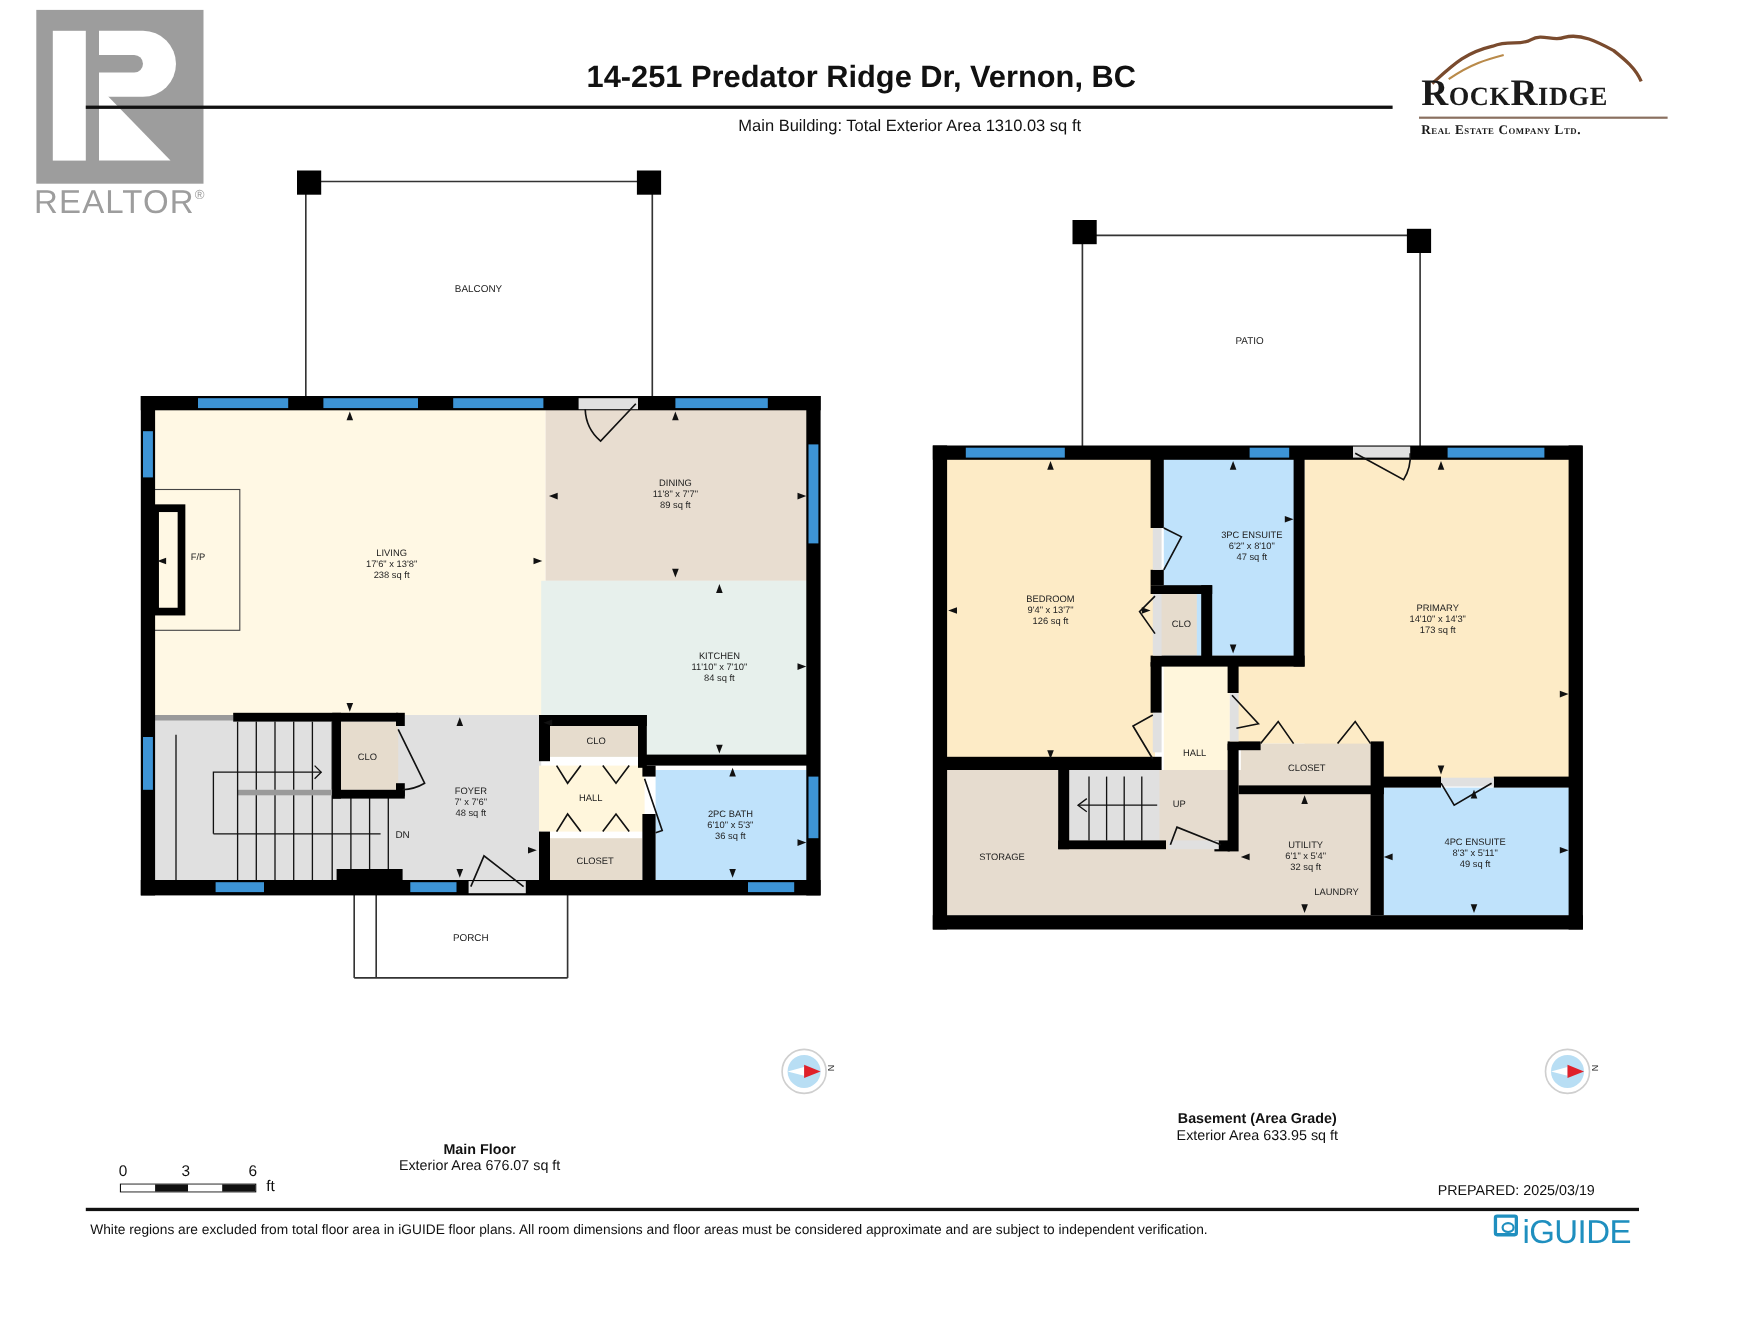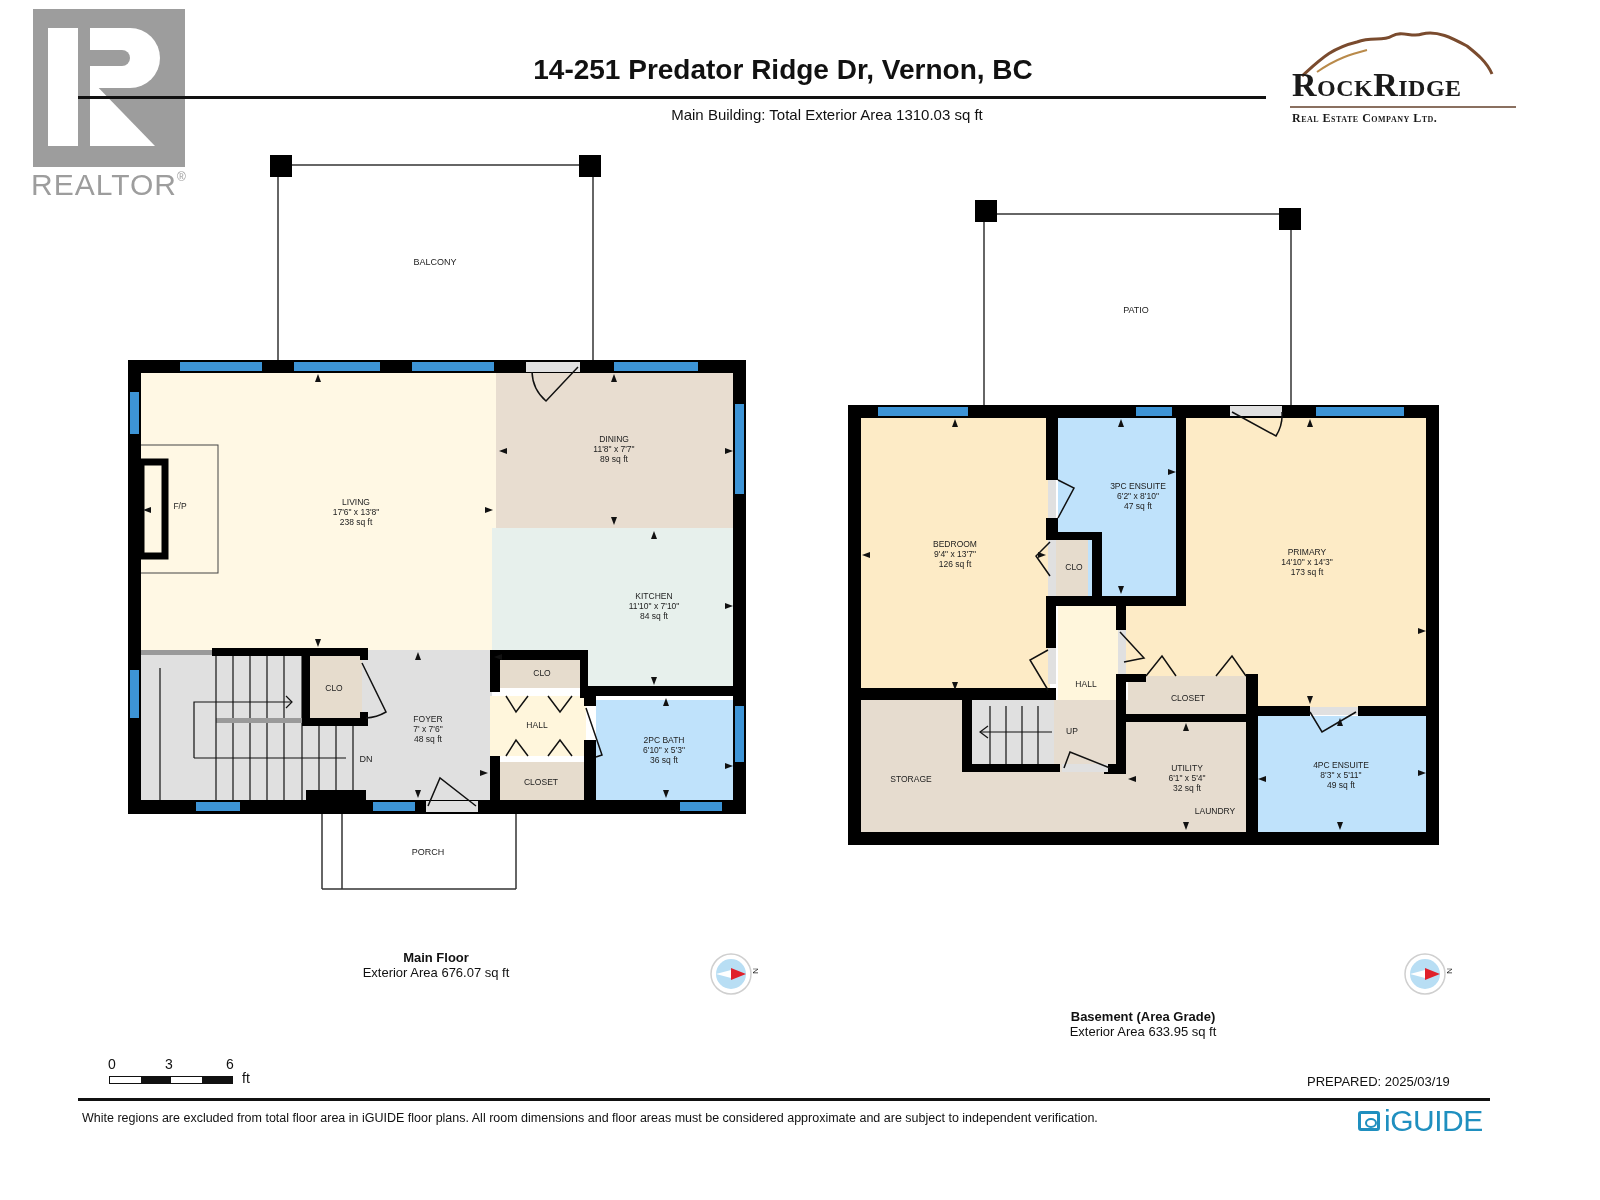--- a/index.html
+++ b/index.html
@@ -18,21 +18,21 @@
   .rockridge { left:1262px; top:28px; width:260px; height:110px; }
   .rr-main { position:absolute; left:30px; top:38px; font-family:"Liberation Serif", serif; font-weight:bold; font-size:34px; color:#1a1a1a; letter-spacing:0.5px; font-variant:small-caps; }
   .rr-line { position:absolute; left:28px; top:78px; width:226px; height:2px; background:#8a7060; }
   .rr-sub { position:absolute; left:30px; top:83px; font-family:"Liberation Serif", serif; font-weight:bold; font-size:12px; color:#1a1a1a; font-variant:small-caps; letter-spacing:0.5px; }
   .floor-caption { text-align:center; font-size:13px; color:#111; }
   .floor-caption .name { font-weight:bold; font-size:13px; }
   .scale { left:108px; top:1056px; width:160px; height:40px; }
   .prepared { left:1307px; top:1074px; font-size:13px; }
   .bottom-rule { left:78px; top:1098px; width:1412px; height:3px; background:#111; }
   .disclaimer { left:82px; top:1111px; font-size:12.5px; }
-  .iguide { left:1358px; top:1104px; font-size:30px; color:#1f8fbf; letter-spacing:-0.5px; display:flex; align-items:center; }
+  .iguide { left:1358px; top:1104px; font-size:30px; color:#1f8fbf; letter-spacing:-0.5px; display:flex; }
   .iguide .ico { width:22px; height:20px; border:3px solid #1f8fbf; border-radius:3px; margin-right:4px; position:relative; box-sizing:border-box; }
   .iguide .ico::after { content:""; position:absolute; left:4px; top:4px; width:8px; height:6px; border:2px solid #1f8fbf; border-radius:50%; }
   svg text { font-family:"Liberation Sans", sans-serif; fill:#222; }
 </style>
 </head>
 <body>
 
 <div class="abs realtor-logo">
   <div class="r-stem"></div>
   <div class="r-bowl"></div>
@@ -365,21 +365,21 @@
     <g>
       <circle cx="1425" cy="974" r="20" fill="#fff" stroke="#cfcfcf" stroke-width="1.5"></circle>
       <circle cx="1425" cy="974" r="15" fill="#b8def4"></circle>
       <path d="M1410 974 L1425 970 L1425 978 z" fill="#fff"></path>
       <path d="M1440 974 L1425 968 L1425 980 z" fill="#e0202a"></path>
     </g>
     <text x="1447" y="974" font-size="8" transform="rotate(90 1450 971)">N</text>
   </g>
 </svg>
 
-<div class="abs floor-caption" style="left:336px;top:950px;width:200px;">
+<div class="abs floor-caption" style="left:336px;top:1037px;width:200px;">
   <div class="name">Main Floor</div>
   <div>Exterior Area 676.07 sq ft</div>
 </div>
 <div class="abs floor-caption" style="left:1023px;top:1009px;width:240px;">
   <div class="name">Basement (Area Grade)</div>
   <div>Exterior Area 633.95 sq ft</div>
 </div>
 
 <div class="abs scale">
   <div style="position:absolute;left:0;top:0;font-size:14px;">0</div>

